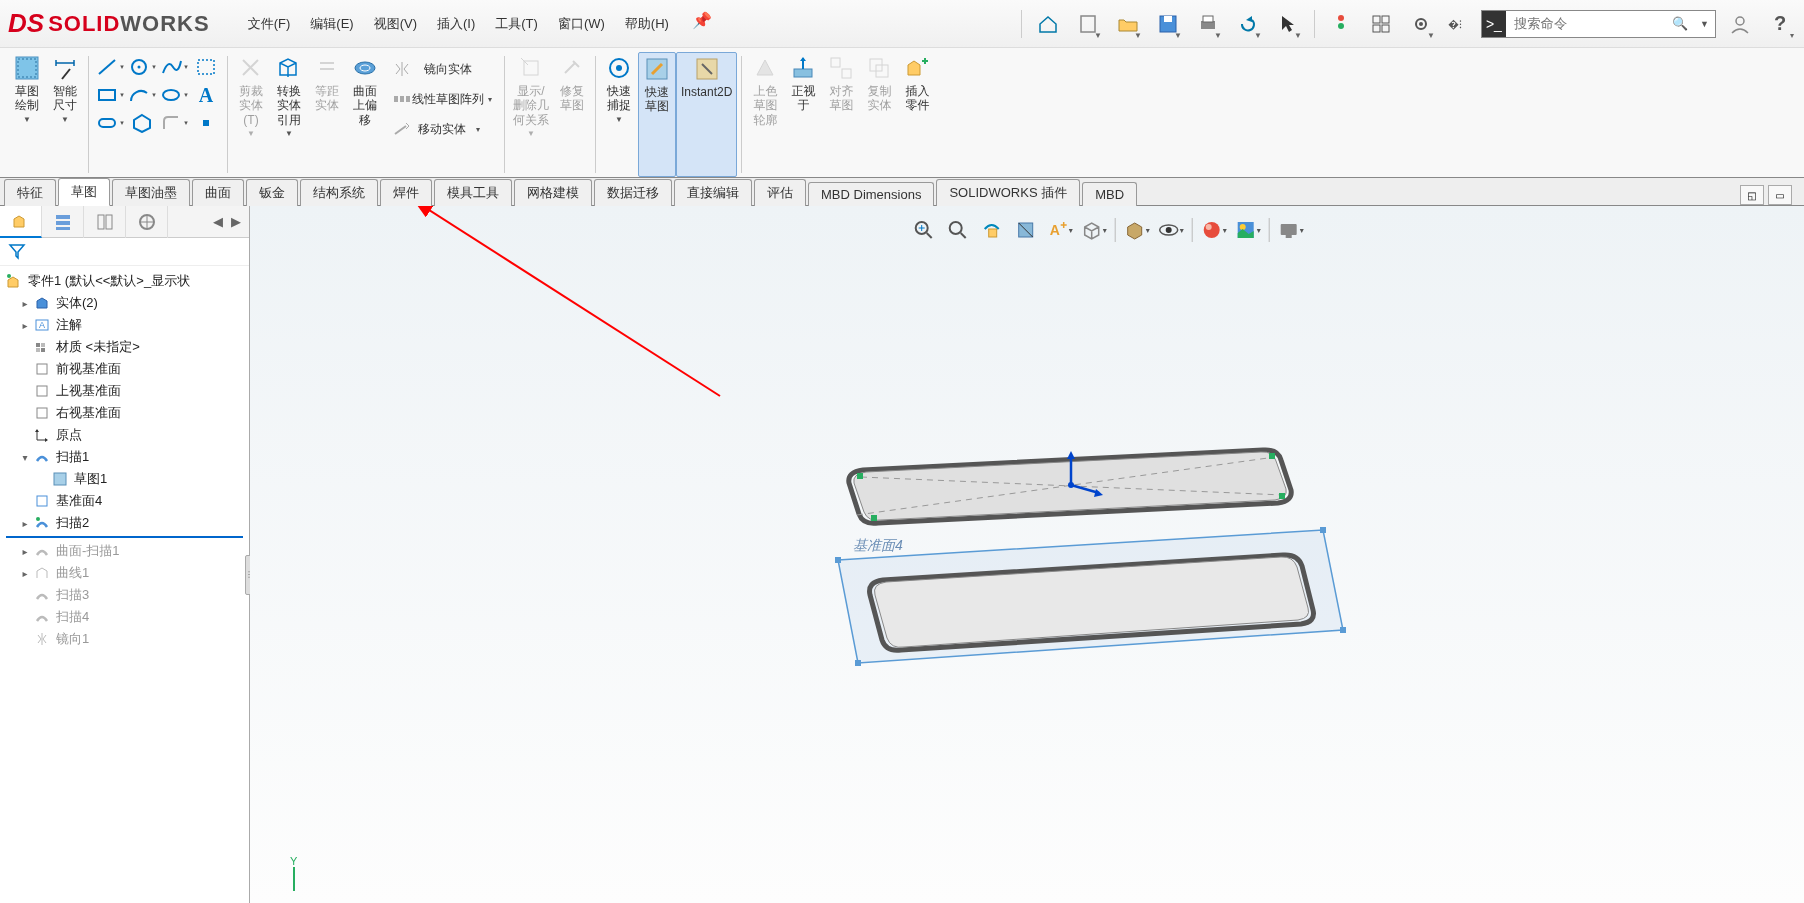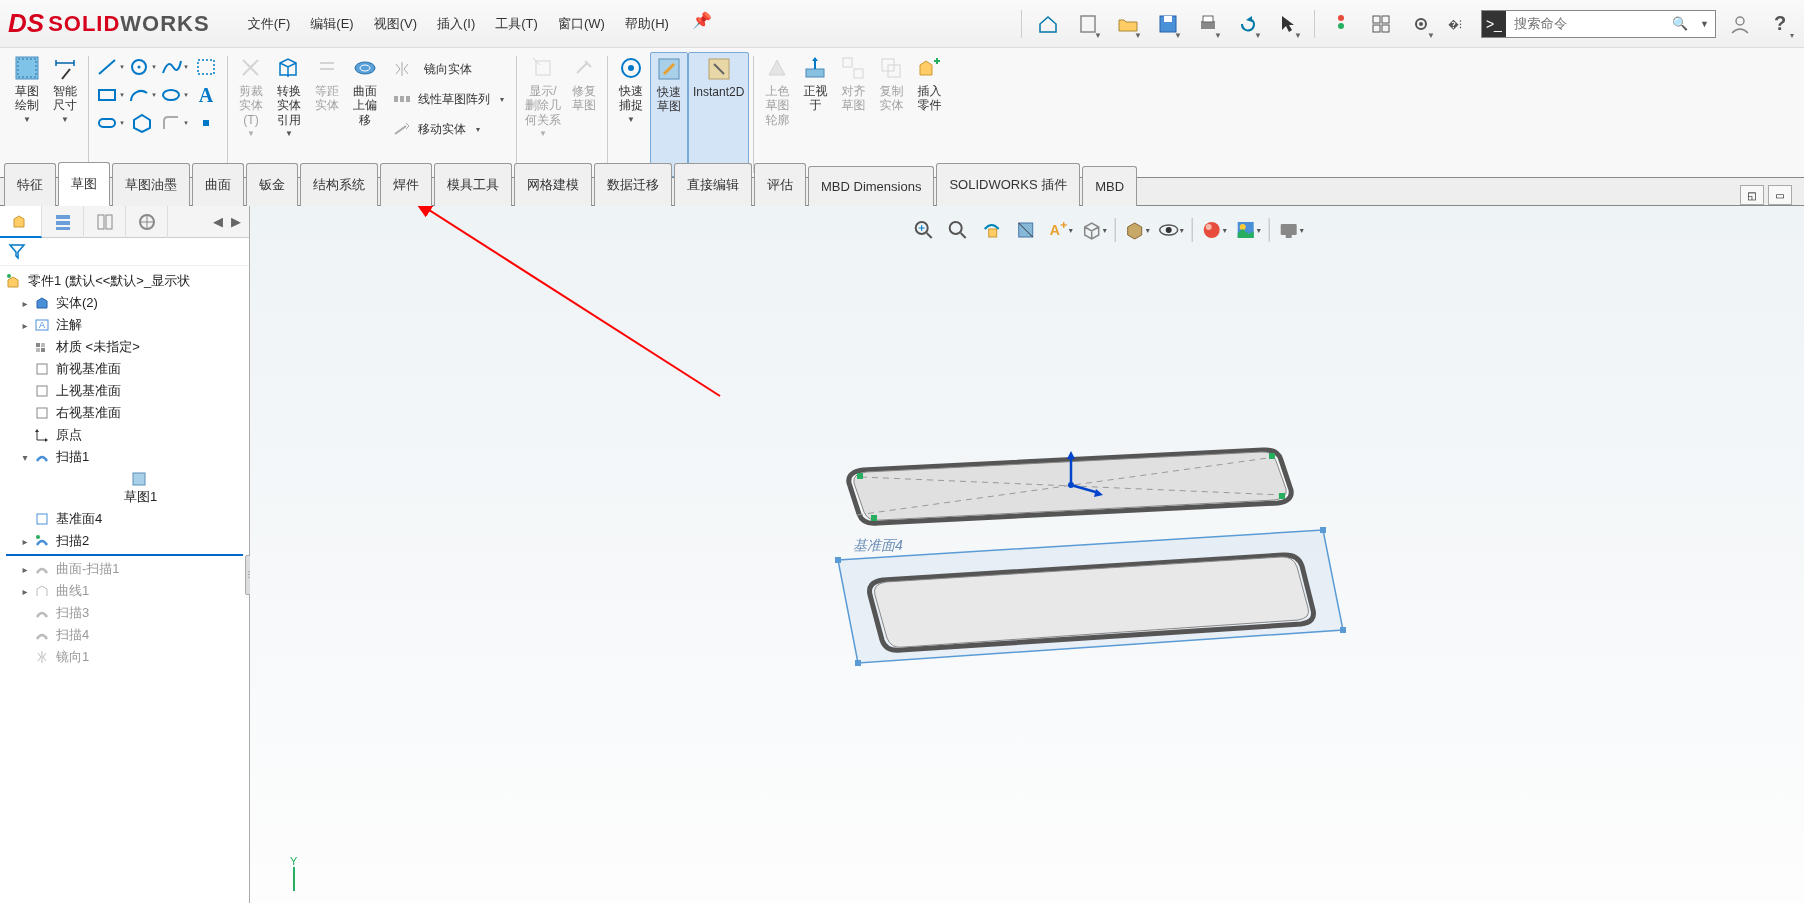--- a/index.html
+++ b/index.html
@@ -34,21 +34,21 @@
 .rb-btn.active { background: #d4e4f7; border: 1px solid #7aa8d8; border-radius: 2px; }
 .rb-icon { width: 28px; height: 28px; display: flex; align-items: center; justify-content: center; margin-bottom: 2px; }
 .rb-label { font-size: 12px; color: #333; white-space: pre-line; }
 .rb-arrow { font-size: 8px; color: #555; margin-top: 2px; }
 .rb-small-row { display: flex; gap: 2px; }
 .rb-small { width: 30px; height: 26px; display: flex; align-items: center; justify-content: center; cursor: pointer; position: relative; }
 .rb-small .dd { font-size: 7px; color: #555; margin-left: 2px; }
 
 
 .tab-bar { height: 28px; background: #eee; border-bottom: 1px solid #888; display: flex; align-items: flex-end; padding-left: 4px; position: relative; }
-.tab { padding: 12px 12px; border: 1px solid #999; border-bottom: none; background: #f0f0f0; margin-right: 2px; cursor: pointer; font-size: 13px; color: #333; border-radius: 3px 3px 0 0; position: relative; top: 1px; }
+.tab { padding: 4px 12px; border: 1px solid #999; border-bottom: none; background: #f0f0f0; margin-right: 2px; cursor: pointer; font-size: 13px; color: #333; border-radius: 3px 3px 0 0; position: relative; top: 1px; }
 .tab.active { background: #fff; border-bottom: 1px solid #fff; font-weight: normal; }
 .tab-right { margin-left: auto; display: flex; gap: 4px; padding-right: 12px; }
 .tab-right-btn { width: 24px; height: 20px; border: 1px solid #aaa; background: #f8f8f8; display: flex; align-items: center; justify-content: center; cursor: pointer; font-size: 10px; }
 
 
 .main { display: flex; height: calc(903px - 48px - 130px - 28px); position: relative; }
 
 
 .tree-panel { width: 250px; background: #fff; border-right: 1px solid #aaa; display: flex; flex-direction: column; position: relative; }
 .tree-tabs { height: 32px; display: flex; border-bottom: 1px solid #ccc; background: #f4f4f4; align-items: center; }
@@ -57,21 +57,21 @@
 .tree-nav-arrows { margin-left: auto; display: flex; padding-right: 4px; }
 .tree-nav-arrows span { padding: 2px 4px; color: #666; cursor: pointer; }
 .filter-row { height: 28px; padding: 4px 8px; border-bottom: 1px solid #eee; }
 .tree-content { flex: 1; overflow: auto; padding: 4px 0; }
 .tree-item { display: flex; align-items: center; padding: 2px 4px; cursor: pointer; font-size: 13px; color: #222; white-space: nowrap; }
 .tree-toggle { width: 14px; text-align: center; color: #666; font-size: 10px; }
 .tree-icon { width: 20px; height: 18px; display: flex; align-items: center; justify-content: center; margin-right: 4px; }
 .tree-item.suppressed { color: #999; }
 .tree-sep-line { height: 2px; background: #0066cc; margin: 2px 6px; }
 .indent1 { padding-left: 18px; }
-.indent2 { padding-left: 36px; flex-direction: column; }
+.indent2 { padding-left: 36px; }
 .resize-handle { position: absolute; right: -4px; top: 50%; width: 8px; height: 40px; background: #ddd; border: 1px solid #aaa; border-radius: 2px; cursor: ew-resize; display:flex; align-items:center; justify-content:center; font-size:8px; color:#666;}
 
 
 .canvas { flex: 1; background: linear-gradient(to bottom, #eef3f6, #fdfdfd); position: relative; overflow: hidden; }
 .heads-up { position: absolute; top: 8px; left: 50%; transform: translateX(-30%); display: flex; gap: 4px; background: rgba(255,255,255,0.0); padding: 2px; }
 .hu-btn { width: 30px; height: 28px; display: flex; align-items: center; justify-content: center; cursor: pointer; }
 .hu-sep { width: 1px; background: #bbb; margin: 2px 2px; }
 
 .model-area { position: absolute; left: 50%; top: 42%; transform: translate(-40%, -30%); }
 .annotation-arrow { position: absolute; top: -20px; left: 150px; width: 340px; height: 220px; pointer-events: none; }
@@ -338,21 +338,21 @@
 移</div>
   </div>
 
   <div style="display:flex;flex-direction:column;gap:4px;padding:4px 8px">
     <div class="rb-small disabled" style="width:auto;justify-content:flex-start;gap:12px">
       <svg width="20" height="18">
           <path d="M10 2 L10 16 M4 4 L8 9 L4 14 M16 4 L12 9 L16 14" stroke="#aaa" fill="none"></path>
         </svg>
       <span class="rb-label" style="white-space:nowrap">镜向实体</span>
     </div>
-    <div class="rb-small disabled" style="width:auto;justify-content:space-between;gap:6px">
+    <div class="rb-small disabled" style="width:auto;justify-content:space-between;">
       <svg width="20" height="18">
           <rect x="2" y="6" width="4" height="6" fill="#aaa"></rect>
           <rect x="8" y="6" width="4" height="6" fill="#aaa"></rect>
           <rect x="14" y="6" width="4" height="6" fill="#aaa"></rect>
         </svg>
       <span class="rb-label" style="white-space:nowrap">线性草图阵列</span>
         <span class="dd" style="font-size:8px;margin-left:4px">▾</span>
     </div>
     <div class="rb-small disabled" style="width:auto;justify-content:flex-start;gap:6px">
       <svg width="20" height="18">

